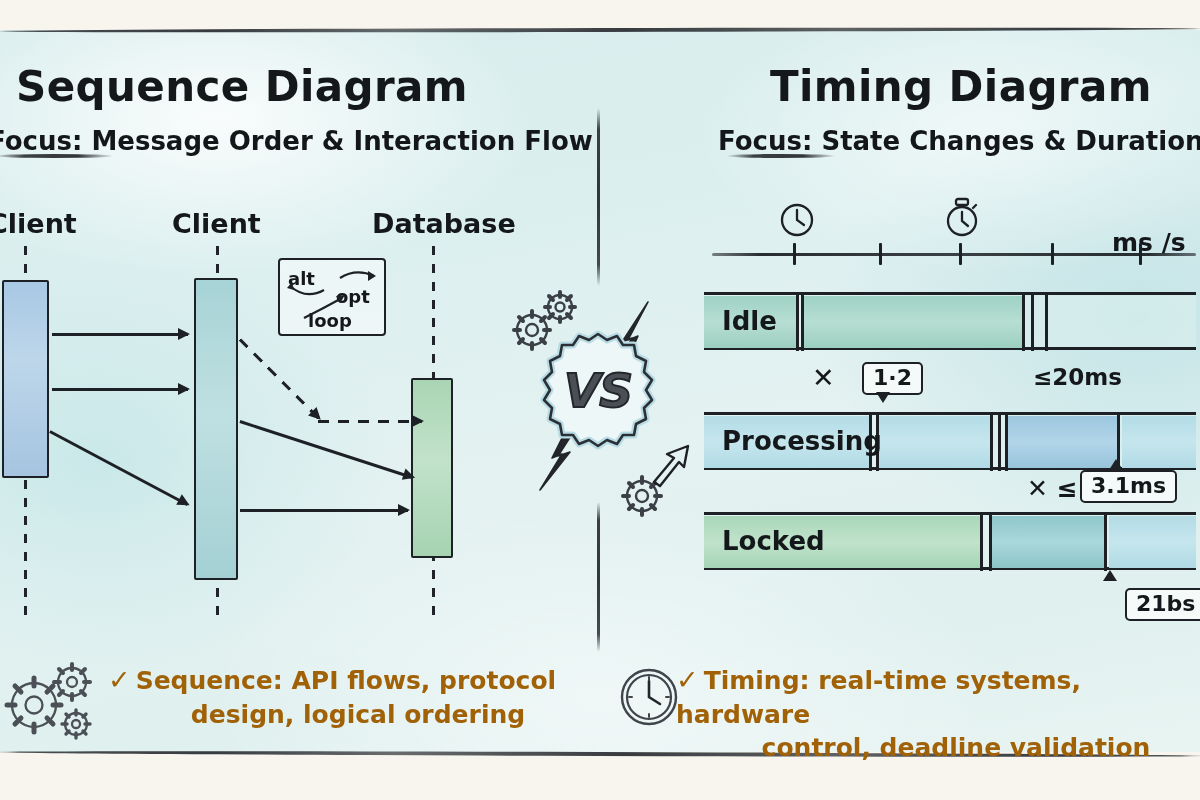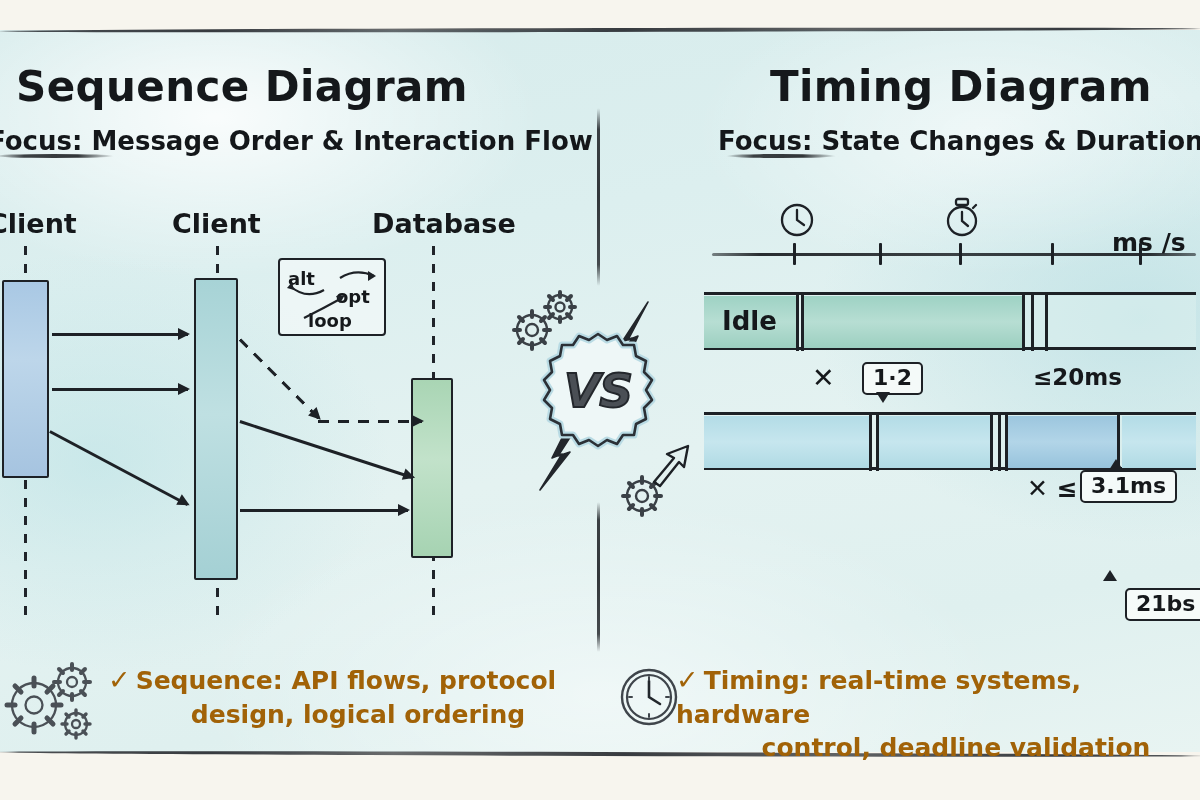--- a/index.html
+++ b/index.html
@@ -452,22 +452,32 @@
     <div class="seg seg-lightblue" style="left:0px;   width:165px;"></div>
     <div class="seg seg-lightblue" style="left:174px; width:112px;"></div>
     <div class="seg seg-blue" style="left:303px; width:110px;"></div>
     <div class="seg seg-lightblue" style="left:418px; width:74px;"></div>
     <div class="edge" style="left:165px;"></div>
     <div class="edge" style="left:172px;"></div>
     <div class="edge" style="left:286px;"></div>
     <div class="edge" style="left:294px;"></div>
     <div class="edge" style="left:301px;"></div>
     <div class="edge" style="left:413px;"></div>
+    <div class="lane-label">Processing</div>
   </div>
 
+  <div class="lane" id="lane-locked">
+    <div class="seg seg-palegreen" style="left:0px;   width:276px;"></div>
+    <div class="seg seg-teal" style="left:287px; width:113px;"></div>
+    <div class="seg seg-lightblue" style="left:405px; width:87px;"></div>
+    <div class="edge" style="left:276px;"></div>
+    <div class="edge" style="left:285px;"></div>
+    <div class="edge" style="left:400px;"></div>
+    <div class="lane-label">Locked</div>
+  </div>
 
   <div class="xmark" id="x-1">✕</div>
 
   <div class="callout" id="callout-12">1·2</div>
   <div class="callout-tail tail-down" style="left:876px;top:392px;"></div>
 
   <div class="anno" id="anno-20ms">≤20ms</div>
 
   <div class="anno" id="anno-31ms-x">✕ ≤</div>
   <div class="callout" id="callout-31">3.1ms</div>

